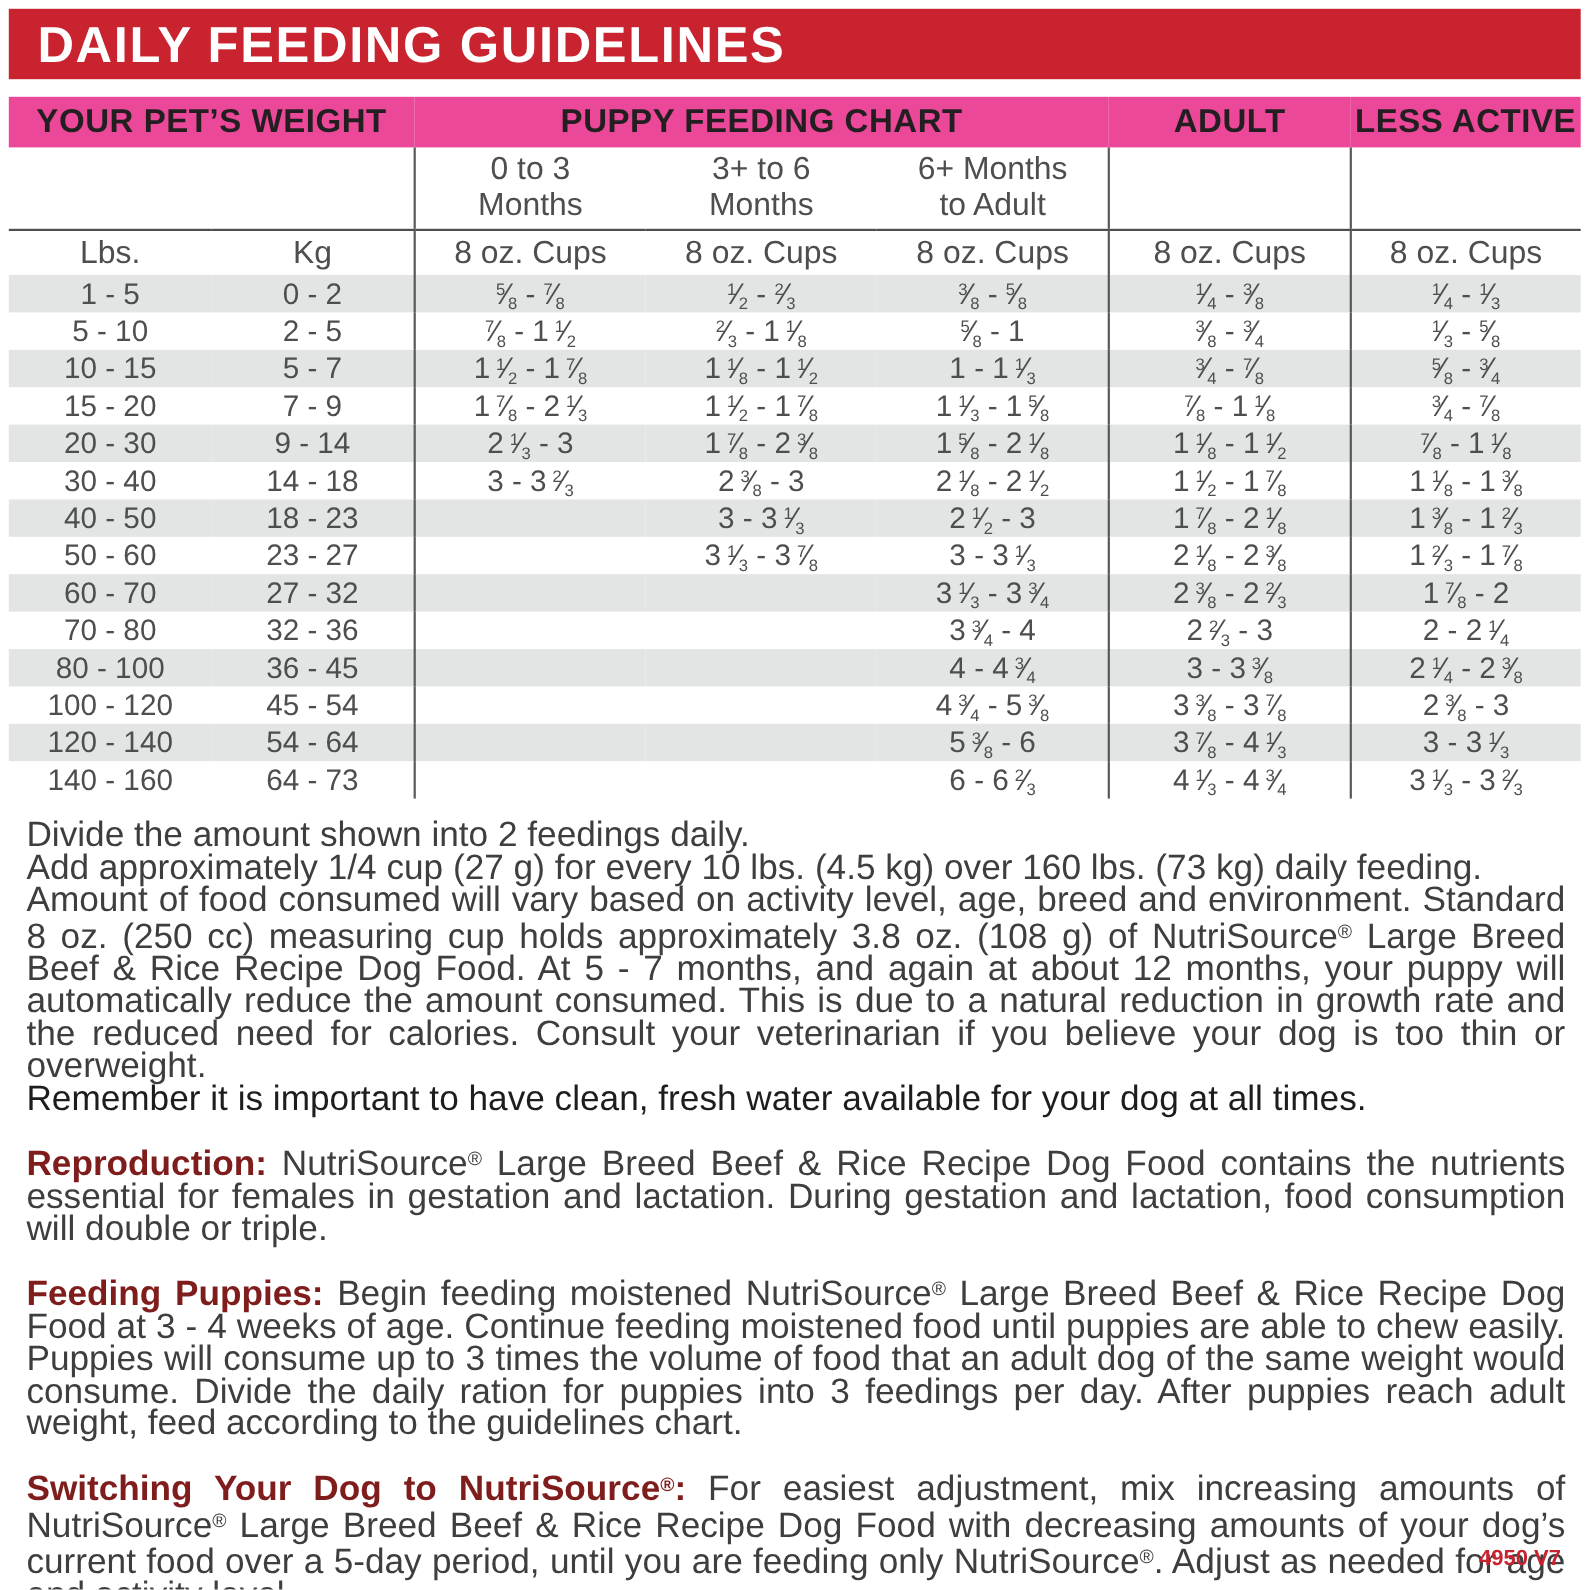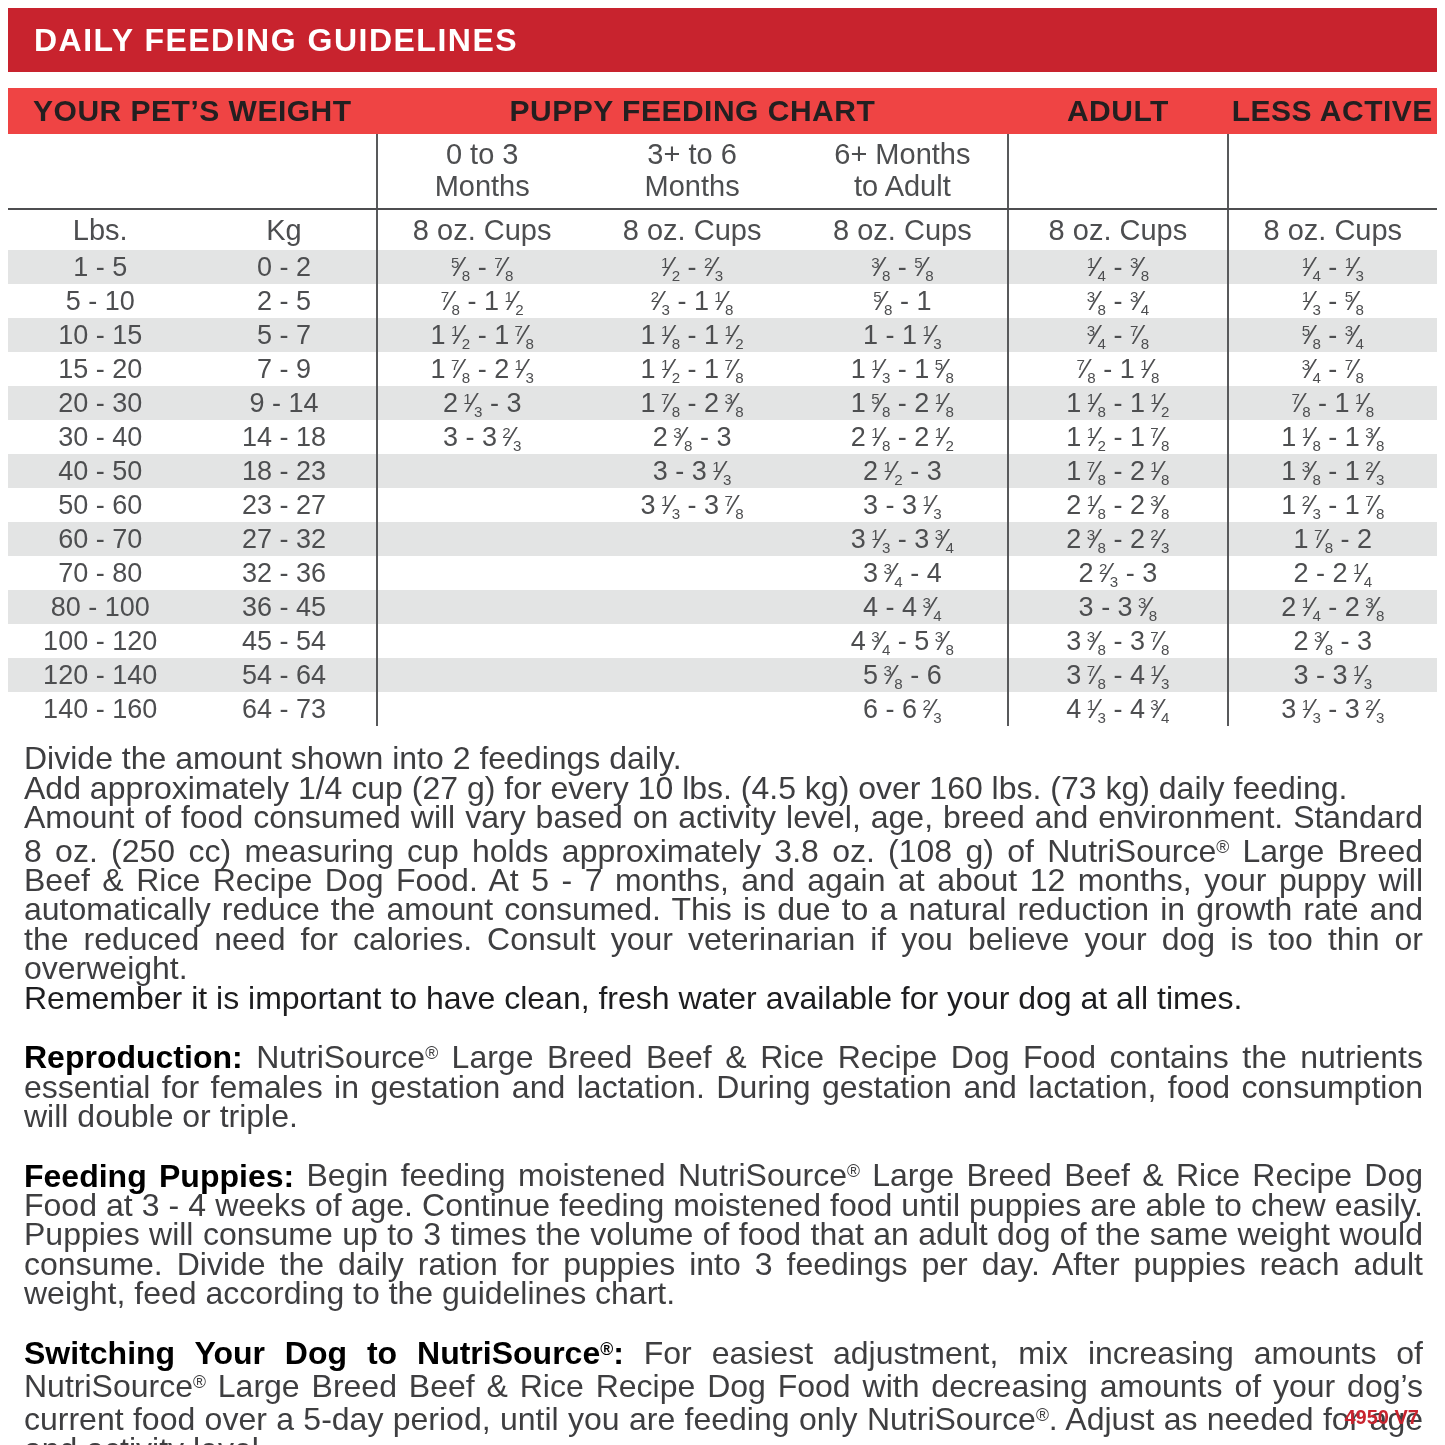--- a/index.html
+++ b/index.html
@@ -14,38 +14,38 @@
   
   .banner {
     margin: 8px 8px 16px 8px;
     height: 64px;
     background: #c8232e;
     color: #ffffff;
     display: flex; align-items: center;
     padding-left: 26px;
     box-sizing: border-box;
     font-weight: bold;
-    font-size: 32px;
+    font-size: 46px;
     letter-spacing: 1.5px;
   }
 
   
   table.feed {
     width: 1429px;
     margin: 0 8px;
     border-collapse: collapse;
     table-layout: fixed;
   }
   table.feed th, table.feed td {
     padding: 0;
     text-align: center;
     font-weight: normal;
   }
   tr.band th {
-    background: #ef4444;
+    background: #ec4899;
     height: 46px;
     color: #231f20;
     font-weight: bold;
     font-size: 30px;
     letter-spacing: 0.5px;
   }
   tr.sub td {
     height: 74px;
     font-size: 29px;
     line-height: 1.1;
@@ -77,21 +77,21 @@
   
   .notes {
     margin: 18px 22px 0 24px;
     font-size: 32px;
     line-height: 29.5px;
     color: #3e3e40;
   }
   .notes p { margin: 0; }
   .notes p.section { margin-top: 26px; }
   .notes .just { text-align: justify; }
-  .notes b { color: #000000; }
+  .notes b { color: #7f1d1d; }
   .bold-line { font-weight: normal; color: #1d1d1f; }
   sup.reg { font-size: 0.55em; vertical-align: 0.5em; }
 
   .code {
     position: absolute;
     right: 26px; bottom: 16px;
     color: #c8232e;
     font-weight: bold;
     font-size: 20px;
   }

